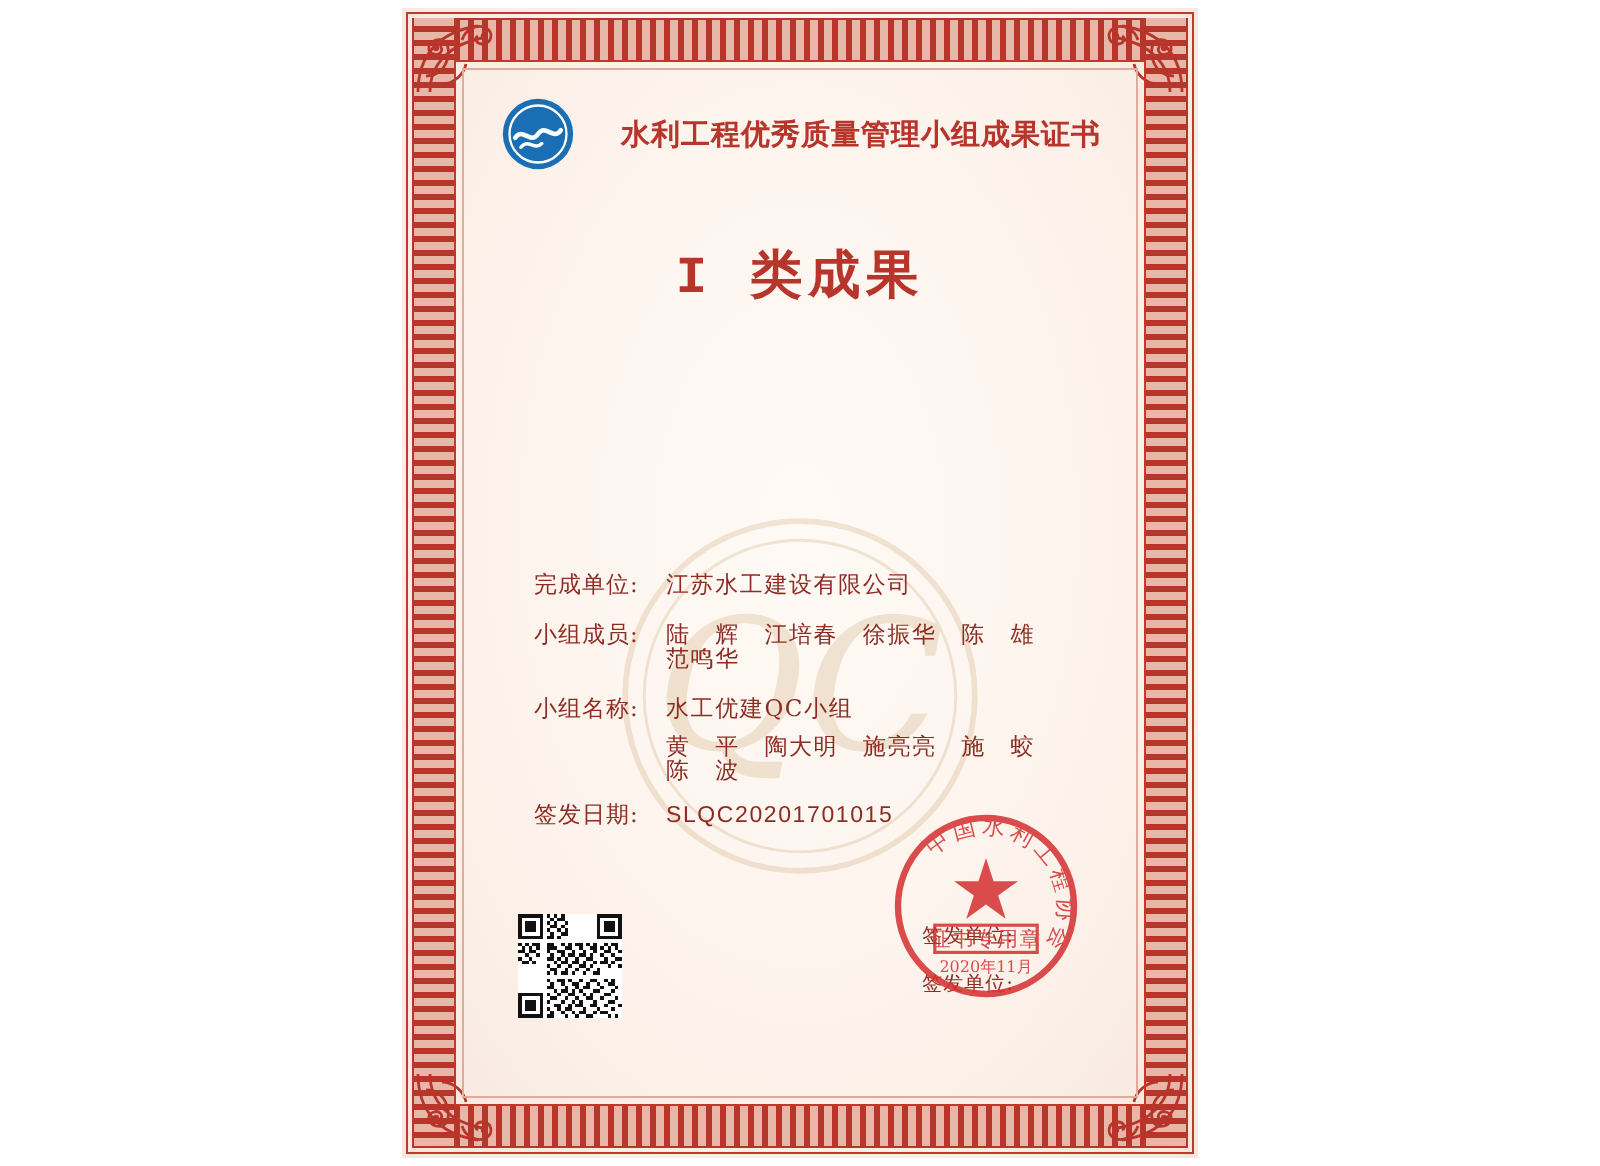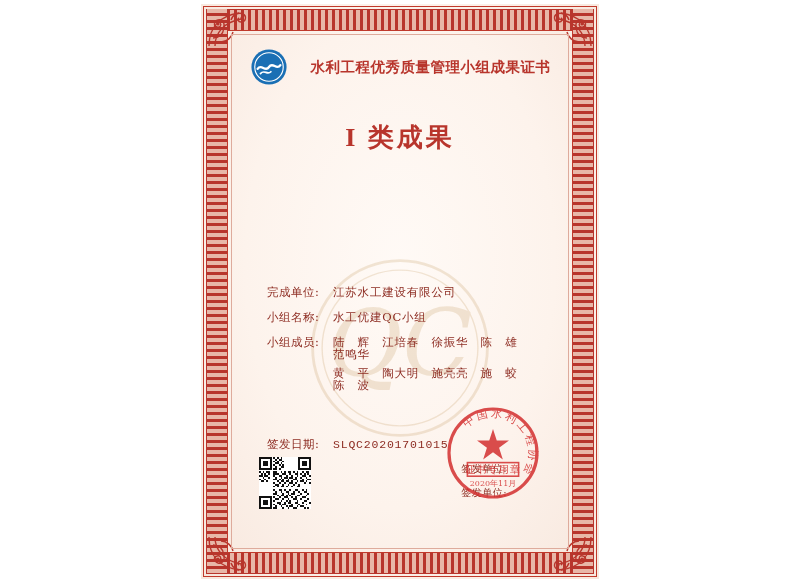--- a/index.html
+++ b/index.html
@@ -142,21 +142,21 @@
     font-family: "DejaVu Serif", "Liberation Serif", serif;
     font-weight: bold;
     font-size: 14.5px;
     color: #b8352c;
     letter-spacing: .5px;
     white-space: nowrap;
   }
 
   .grade {
     margin-top: 34px;
-    font-family: Liberation Serif, serif;
+    font-family: Liberation Mono, monospace;
     font-weight: bold;
     font-size: 26px;
     color: #b8352c;
     letter-spacing: 3px;
   }
 
   .project-title {
     margin: 38px 26px 0 26px;
     font-family: "DejaVu Serif", "Liberation Serif", serif;
     font-weight: bold;
@@ -193,22 +193,21 @@
   }
   .members-line2 {
     margin-top: -6px;
     margin-bottom: 10px;
     padding-left: 66px;
     letter-spacing: .8px;
     font-size: 11.5px;
     color: #8d2c22;
   }
   .cert-no {
-    font-family: Liberation Mono, monospace;
-    margin-top: 38px;
+    font-family: Liberation Sans, sans-serif;
   }
 
   
   .qr {
     position: absolute;
     left: 24px;
     bottom: 36px;
     width: 52px;
     height: 52px;
   }
@@ -333,27 +332,27 @@
 
 
     <div class="fields">
 
       <div class="field-row">
         <div class="field-label">完成单位:</div>
         <div class="field-value">江苏水工建设有限公司</div>
       </div>
 
       <div class="field-row">
+        <div class="field-label">小组成员:</div>
+        <div class="field-value">陆　辉　江培春　徐振华　陈　雄　范鸣华</div>
+      </div>
+
+      <div class="field-row">
         <div class="field-label">小组名称:</div>
         <div class="field-value">水工优建QC小组</div>
-      </div>
-
-      <div class="field-row">
-        <div class="field-label">小组成员:</div>
-        <div class="field-value">陆　辉　江培春　徐振华　陈　雄　范鸣华</div>
       </div>
       <div class="members-line2">黄　平　陶大明　施亮亮　施　蛟　陈　波</div>
 
       <div class="field-row">
         <div class="field-label">签发日期:</div>
         <div class="field-value cert-no">SLQC20201701015</div>
       </div>
 
     </div>
 

